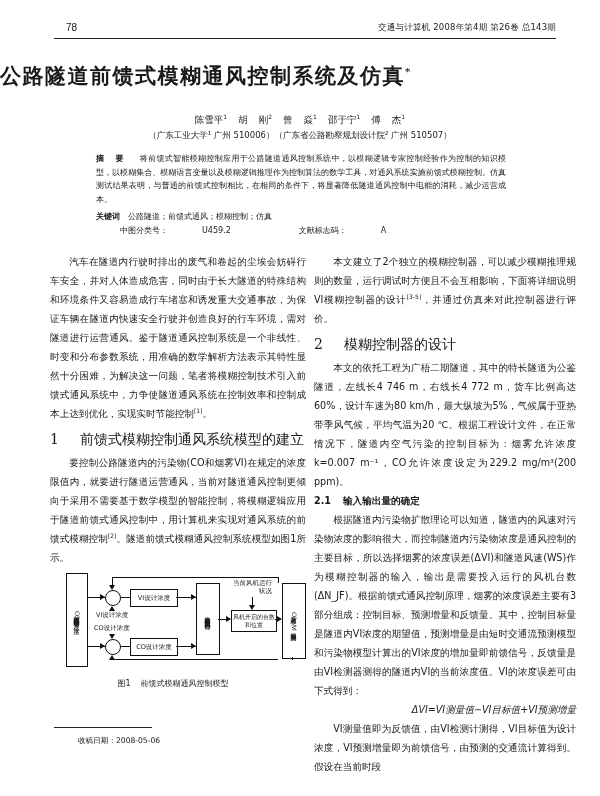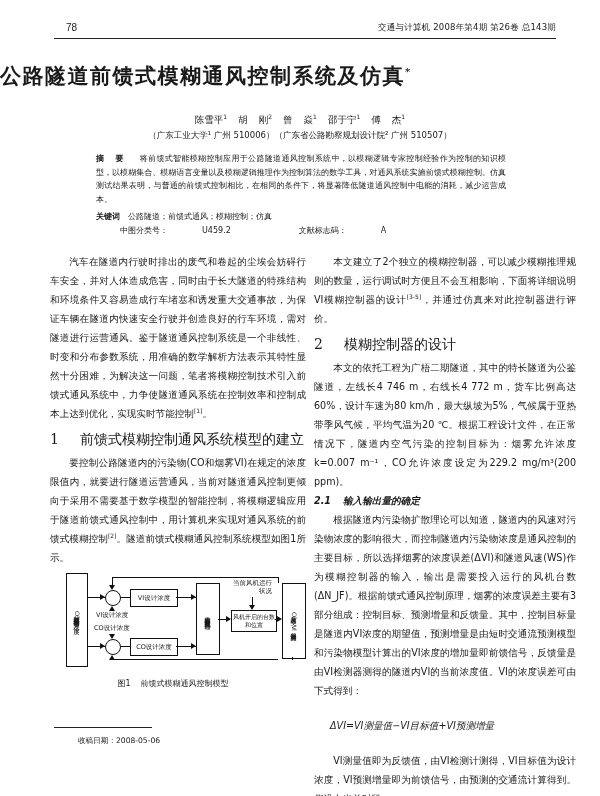--- a/index.html
+++ b/index.html
@@ -34,23 +34,23 @@
     top: 252px; width: 256px;
     font-size: 9.6px; line-height: 19px; text-align: justify;
     font-family: "DejaVu Sans", sans-serif;
   }
   .col-left { left: 50px; }
   .col-right { left: 314px; width: 262px; }
   .p { margin: 0; text-indent: 2em; }
   .p sup { font-size: 6px; line-height: 0; }
   .h1 { font-size: 14px; line-height: 24px; margin: 4px 0 2px 0; font-family: "DejaVu Serif", serif; display: flex; }
   .h1 .n { width: 30px; flex: none; }
-  .h2 { font-size: 9.6px; font-weight: bold; margin: 0; line-height: 19px; font-style: italic; }
+  .h2 { font-size: 9.6px; font-weight: bold; margin: 0; line-height: 19px; }
   .h2 .n { margin-right: 12px; }
-  .formula { text-align: left; font-style: italic; margin: 16px; }
+  .formula { text-align: right; font-style: italic; margin: 0; }
   .figure { position: relative; width: 240px; height: 95px; margin: 6px 0 0 16px; font-size: 7px; line-height: 9px; }
   .box { position: absolute; border: 1.2px solid #111; background: #fff; display: flex; align-items: center; justify-content: center; text-align: center; }
   .vbox { writing-mode: vertical-rl; letter-spacing: -0.5px; }
   .circle { position: absolute; width: 14px; height: 14px; border: 1.2px solid #111; border-radius: 50%; background: #fff; }
   .line { position: absolute; background: #111; }
   .arrow { position: absolute; width: 0; height: 0; border-top: 3px solid transparent; border-bottom: 3px solid transparent; border-left: 5px solid #111; }
   .arrow-down { position: absolute; width: 0; height: 0; border-left: 3px solid transparent; border-right: 3px solid transparent; border-top: 5px solid #111; }
   .arrow-up { position: absolute; width: 0; height: 0; border-left: 3px solid transparent; border-right: 3px solid transparent; border-bottom: 5px solid #111; }
   .flabel { position: absolute; font-size: 6.5px; white-space: nowrap; }
   .caption { text-align: center; font-size: 8px; margin: 6px 0 0 0; font-family: "DejaVu Sans", sans-serif; }

